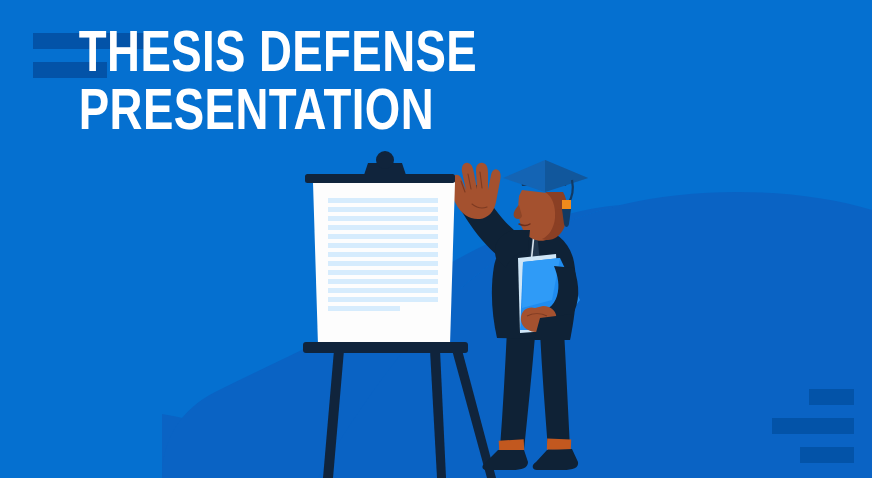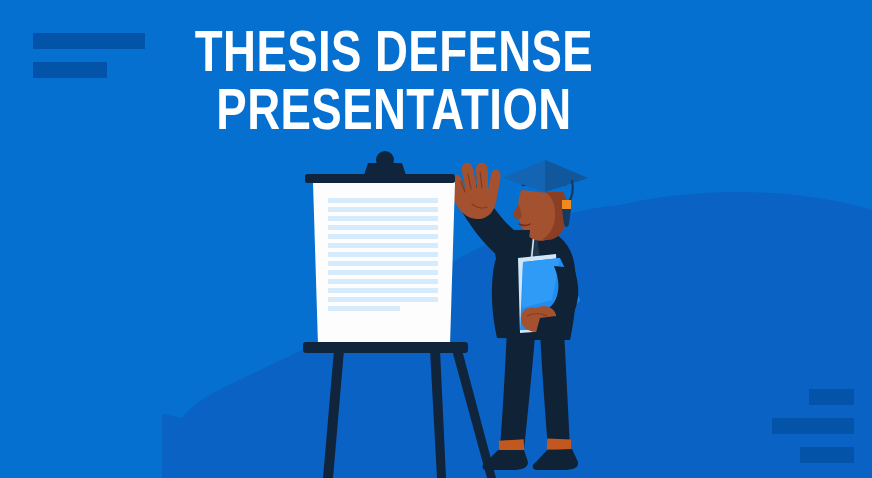--- a/index.html
+++ b/index.html
@@ -34,21 +34,21 @@
   #deco-tl-2 { left: 33px;  top: 62px;  width: 74px;  height: 16px; }
   #deco-br-1 { left: 809px; top: 389px; width: 45px;  height: 16px; }
   #deco-br-2 { left: 772px; top: 418px; width: 82px;  height: 16px; }
   #deco-br-3 { left: 800px; top: 447px; width: 54px;  height: 16px; }
   
   #title-block {
     position: absolute;
     left: 0;
     top: 22px;
     width: 788px;
-    text-align: center;
+    text-align: left;
     pointer-events: none;
   }
   .title-line {
     display: block;
     color: #ffffff;
     font-family: "Liberation Sans Narrow", "Liberation Sans", sans-serif;
     font-weight: bold;
     font-size: 57px;
     line-height: 58px;
     letter-spacing: 0.5px;

